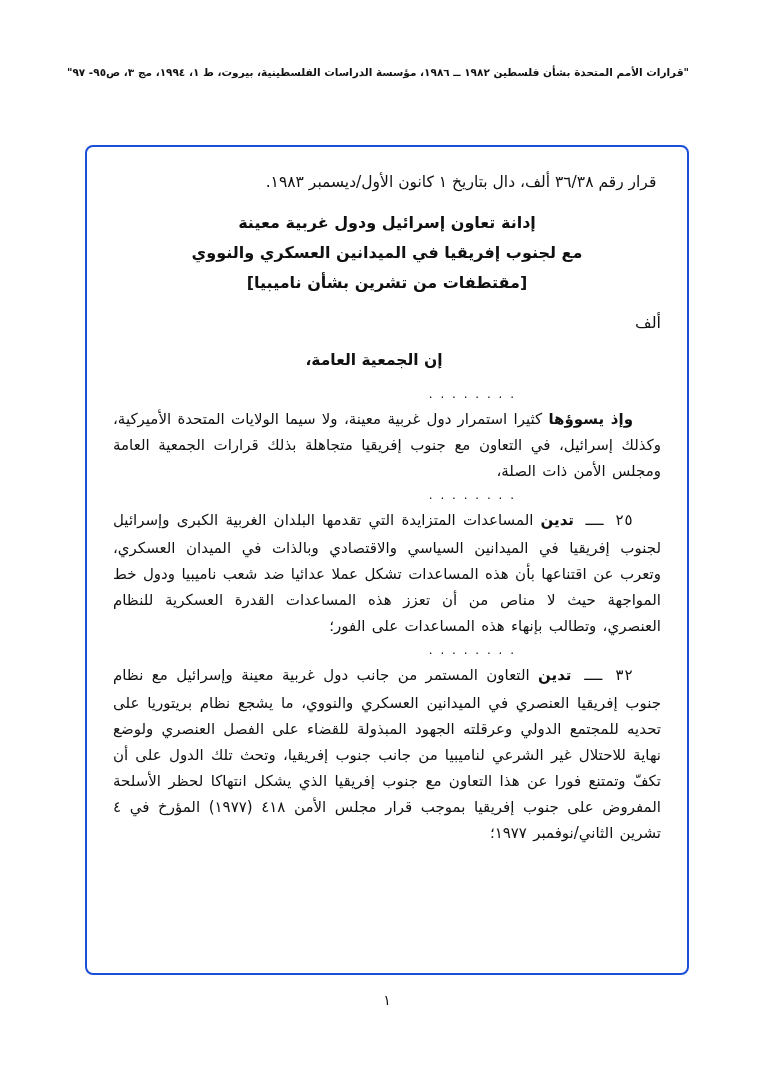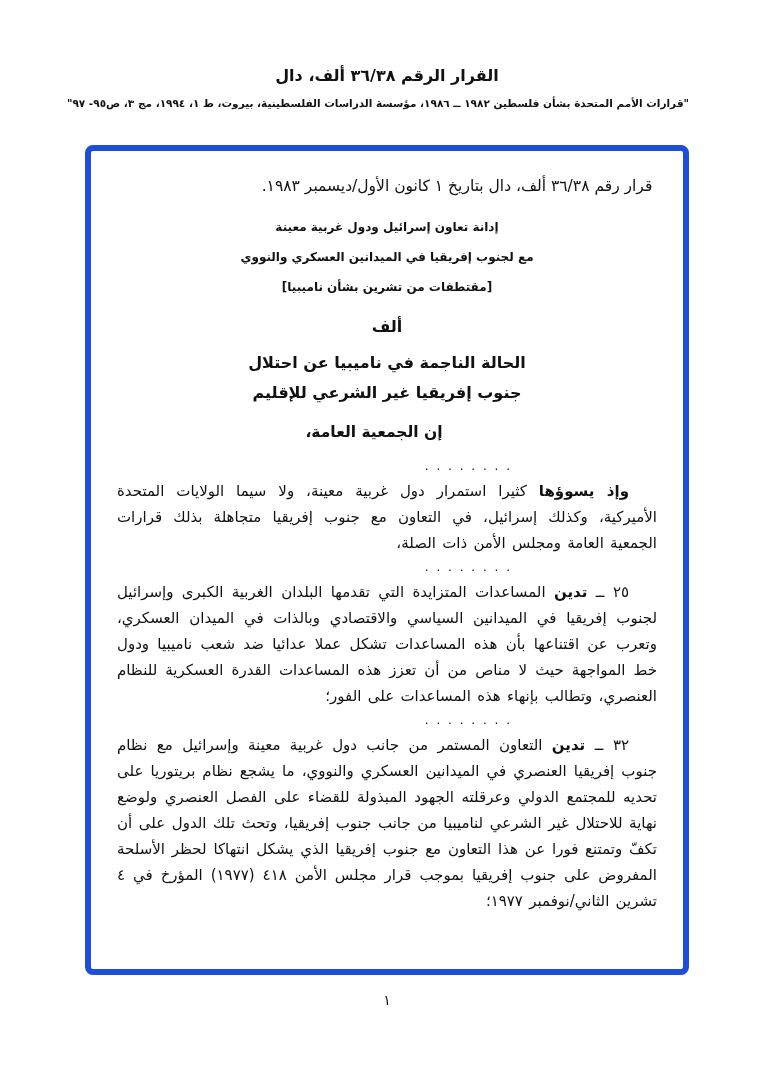--- a/index.html
+++ b/index.html
@@ -22,39 +22,39 @@
   }
   .header-source {
     font-size:10.5px; font-weight:bold; margin:0;
     white-space:nowrap;
   }
 
   
   .frame {
     position:absolute; left:85px; top:145px;
     width:604px; height:830px; box-sizing:border-box;
-    border:6px solid #1d4ed8; border-radius:8px;
+    border:2px solid #1d4ed8; border-radius:8px;
     padding:18px 26px 0 26px;
     direction:rtl;
     overflow:hidden;
   }
 
   .date-block {
     width:400px;               
     text-align:center;
     font-size:15.5px; line-height:27px;
     margin:4px 0 12px 0;
   }
 
   .doc-title {
     text-align:center; font-weight:bold;
-    font-size:12px; line-height:30px; margin:6px 0 0 0;
+    font-size:16px; line-height:30px; margin:6px 0 0 0;
   }
   .section-letter {
-    text-align:center; font-weight:bold;
+    font-weight:normal;
     font-size:16px; line-height:26px; margin:12px 0 0 0;
   }
   .section-title {
     text-align:center; font-weight:bold;
     font-size:16px; line-height:30px; margin:8px 0 0 0;
   }
 
   .preamble {
     font-weight:bold; font-size:15.5px; line-height:24px;
     text-align:center; text-indent:26px; margin:12px 0 14px 0;
@@ -67,53 +67,48 @@
     color:#111;
   }
 
   .par {
     font-size:15px; line-height:26px;
     text-align:justify; text-indent:28px;
     margin:3px 0;
     word-spacing:1.5px;
   }
   .par .lead { font-weight:bold;margin-top:15px; }
-  .par .num  { font-weight:normal; }
+  .par .num  { font-weight:normal;font-family:Liberation Mono, monospace; }
 
   .page-number {
     position:absolute; top:992px; left:85px; width:604px;
     text-align:center; font-size:14px;
   }
 </style>
 </head>
 <body>
 
 <div class="page">
 
   <div class="header">
-    <div class="header-title">القرار الرقم ٣٦/٣٨ ألف، دال</div>
     <div class="header-source">"قرارات الأمم المتحدة بشأن فلسطين ١٩٨٢ ــ ١٩٨٦، مؤسسة الدراسات الفلسطينية، بيروت، ط ١، ١٩٩٤، مج ٣، ص٩٥- ٩٧"</div>
   </div>
 
   <div class="frame">
 
     <div class="date-block">قرار رقم ٣٦/٣٨ ألف، دال بتاريخ ١ كانون الأول/ديسمبر ١٩٨٣.</div>
 
     <div class="doc-title">
       <div>إدانة تعاون إسرائيل ودول غربية معينة</div>
       <div>مع لجنوب إفريقيا في الميدانين العسكري والنووي</div>
       <div>[مقتطفات من تشرين بشأن ناميبيا]</div>
     </div>
 
     <div class="section-letter">ألف</div>
 
-    <div class="section-title">
-      <div>الحالة الناجمة في ناميبيا عن احتلال</div>
-      <div>جنوب إفريقيا غير الشرعي للإقليم</div>
-    </div>
 
     <div class="preamble">إن الجمعية العامة،</div>
 
     <div class="dots">. . . . . . . .</div>
 
     <p class="par">
       <span class="lead">وإذ يسوؤها</span><span> كثيرا استمرار دول غربية معينة، ولا سيما الولايات المتحدة الأميركية، وكذلك إسرائيل، في التعاون مع جنوب إفريقيا متجاهلة بذلك قرارات الجمعية العامة ومجلس الأمن ذات الصلة،</span>
     </p>
 
     <div class="dots">. . . . . . . .</div>

